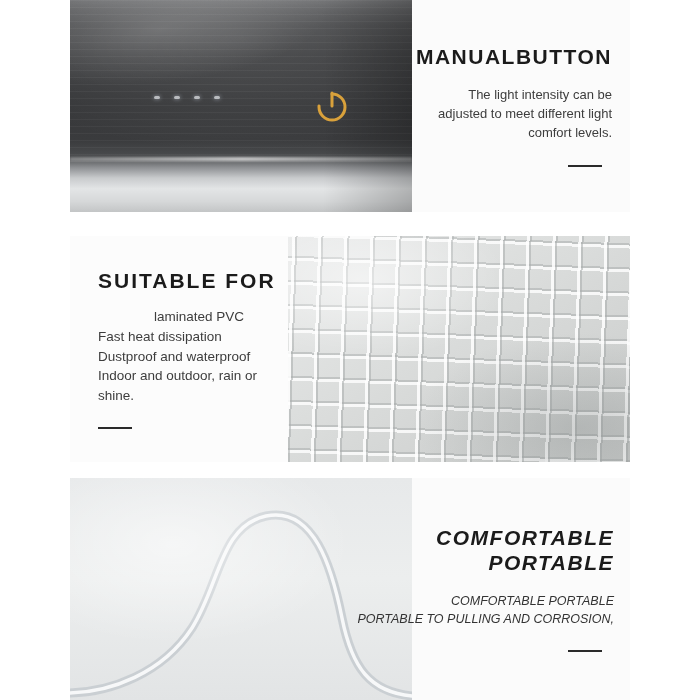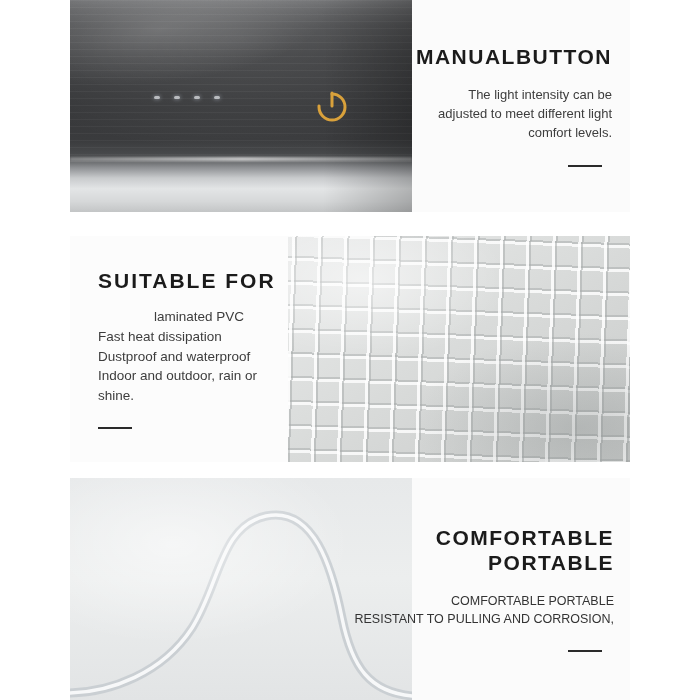--- a/index.html
+++ b/index.html
@@ -270,21 +270,21 @@
     text-align: right;
     white-space: nowrap;
     color: #333;
   }
   #panel3 .body-text span { display: block; }
   #panel3 .rule {
     margin-top: 22px;
     margin-right: 12px;
   }
   
-  #panel3 .textblock { overflow: visible; }
+  #panel3 .textblock { overflow: visible; font-style: italic; }
   #panel3 { z-index: 2; }
 </style>
 </head>
 <body>
 
 <div class="page">
 
   <div class="panel" id="panel1">
 
     <div class="photo">
@@ -345,19 +345,19 @@
       <div class="soft"></div>
     </div>
 
     <div class="textblock">
       <div class="heading">
         <span>COMFORTABLE</span>
         <span>PORTABLE</span>
       </div>
       <div class="body-text">
         <span>COMFORTABLE PORTABLE</span>
-        <span>RESISTANT TO PULLING AND CORROSION,</span>
+        <span>PORTABLE TO PULLING AND CORROSION,</span>
       </div>
       <div class="rule"></div>
     </div>
   </div>
 
 </div>
 
 </body></html>

